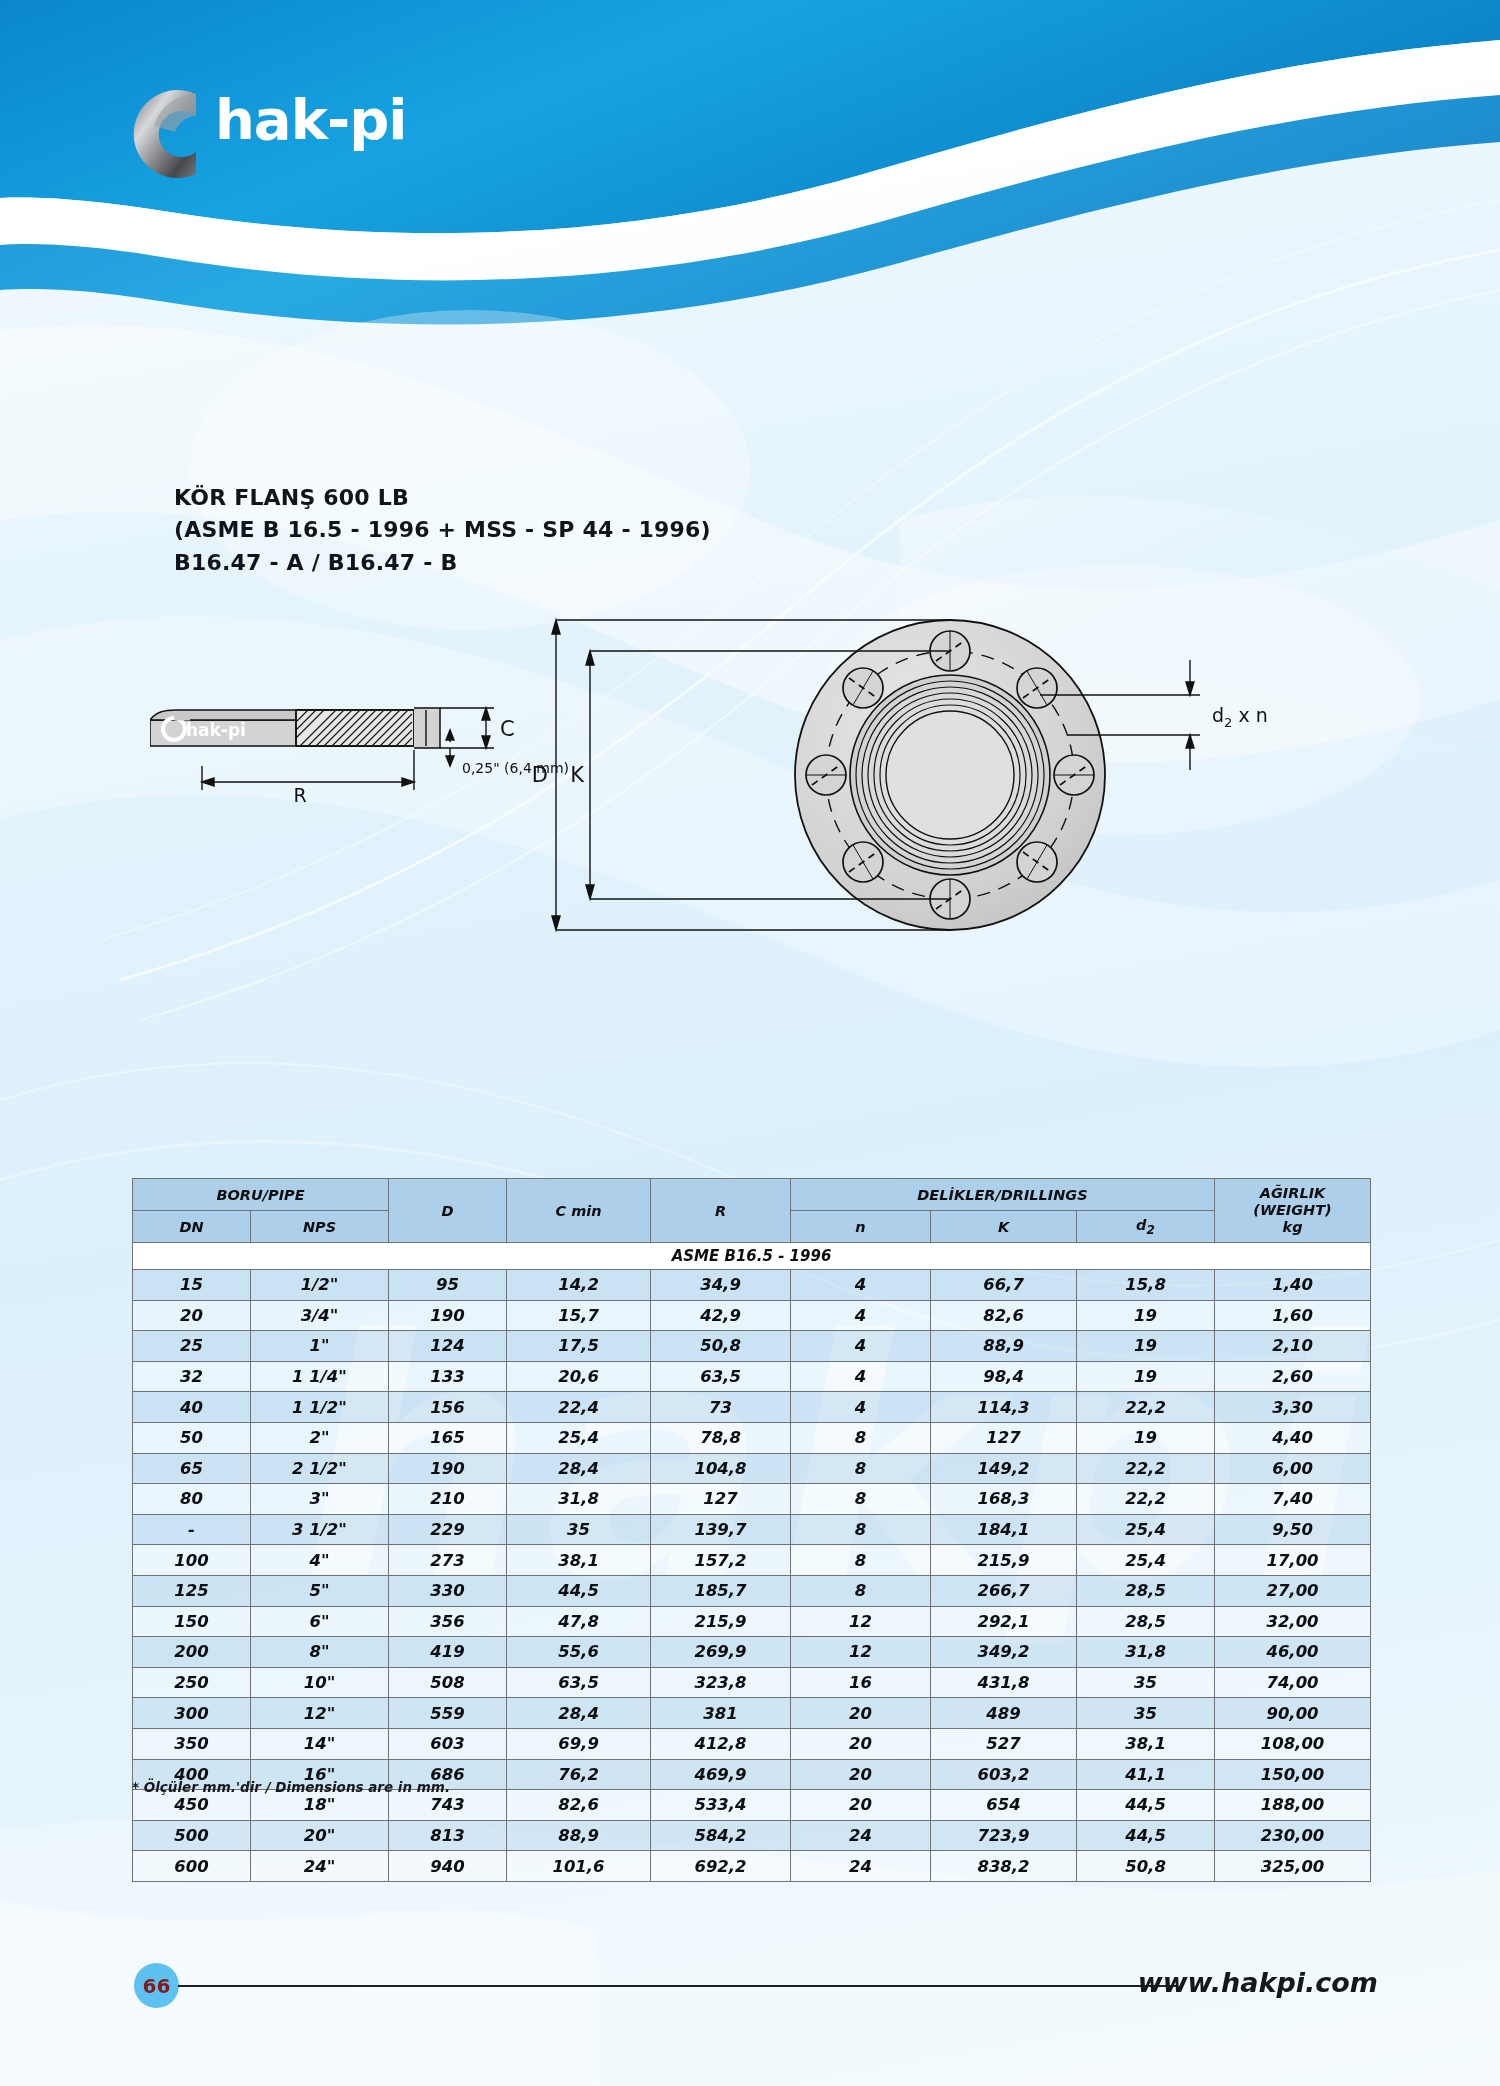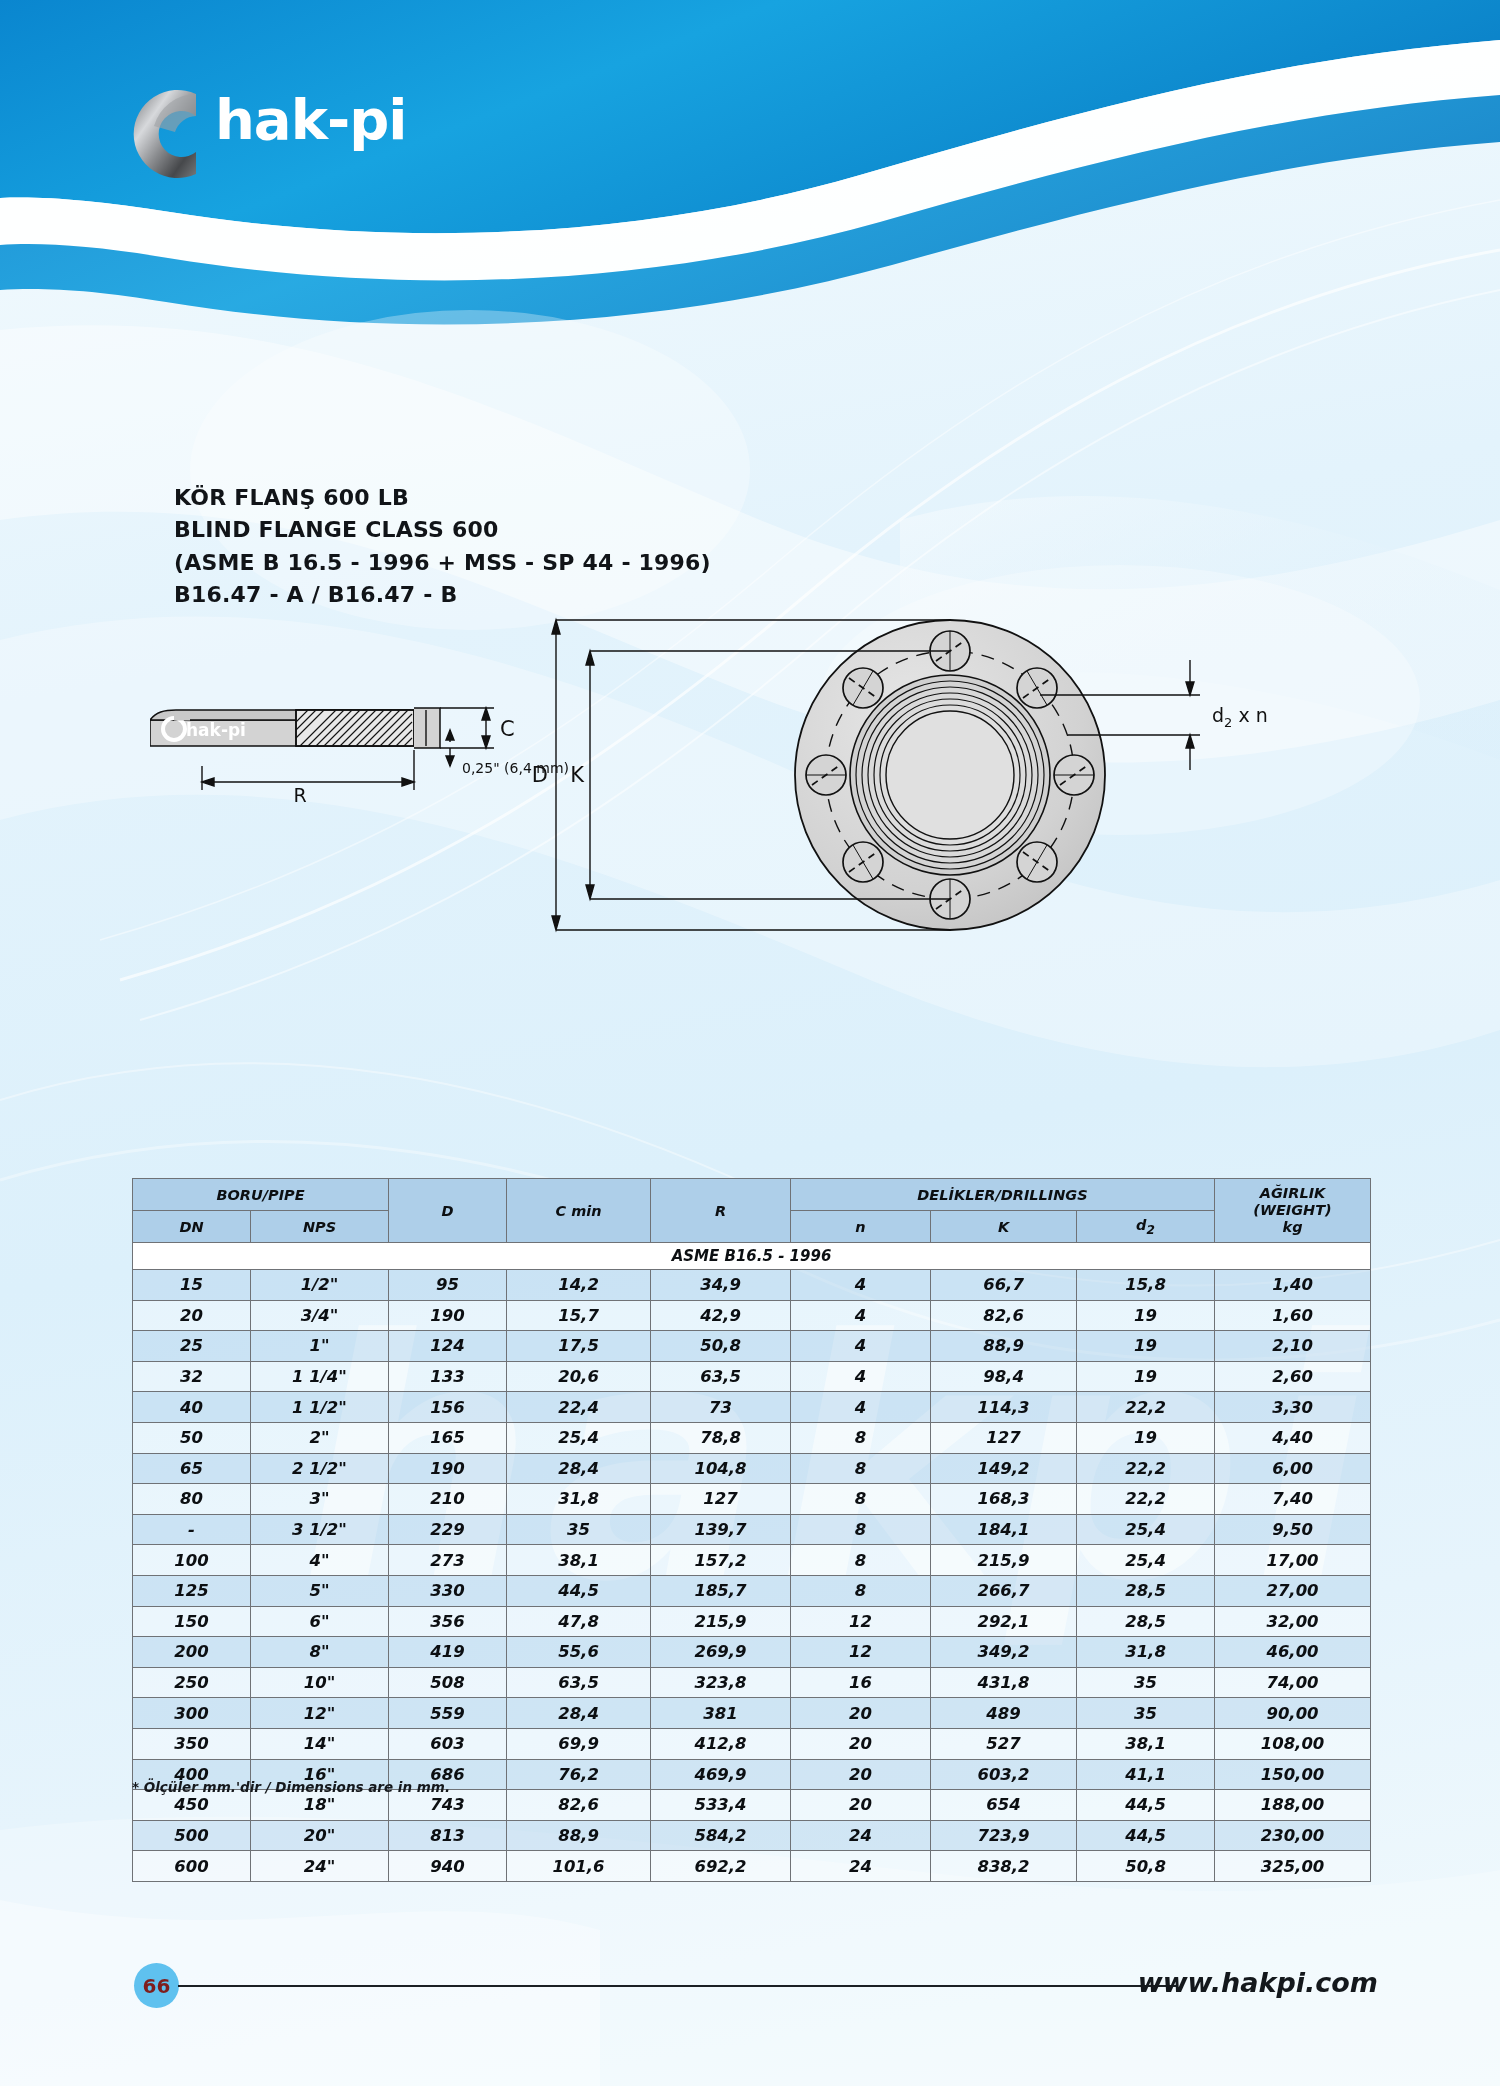--- a/index.html
+++ b/index.html
@@ -234,21 +234,20 @@
         </defs>
         <path d="M76,16 A44,44 0 1 0 76,96 L76,74 A23,23 0 1 1 76,38 Z" fill="url(#metal)"></path>
         <path d="M76,16 A44,44 0 0 0 34,48 L55,54 A23,23 0 0 1 76,38 Z" fill="#9fa2a5" opacity="0.6"></path>
       </svg>
       <div class="logo-text">hak-pi</div>
     </div>
   </div>
 
   <div class="title-block">
     <div>KÖR FLANŞ 600 LB</div>
-    <div>BLIND FLANGE CLASS 600</div>
     <div>(ASME B 16.5 - 1996 + MSS - SP 44 - 1996)</div>
     <div>B16.47 - A / B16.47 - B</div>
   </div>
 
   <div class="drawing">
     <svg width="1200" height="430" viewBox="0 0 1200 430">
       <defs>
         <radialGradient id="flangeface" cx="0.38" cy="0.32" r="0.78">
           <stop offset="0%" stop-color="#e6e6e6"></stop>
           <stop offset="70%" stop-color="#d2d2d2"></stop>

